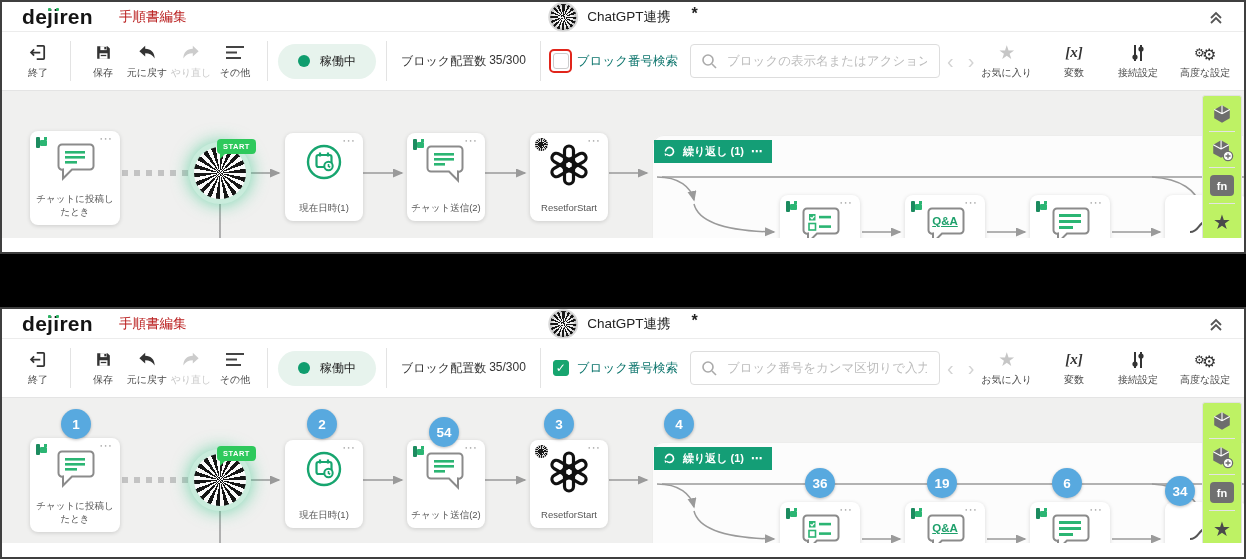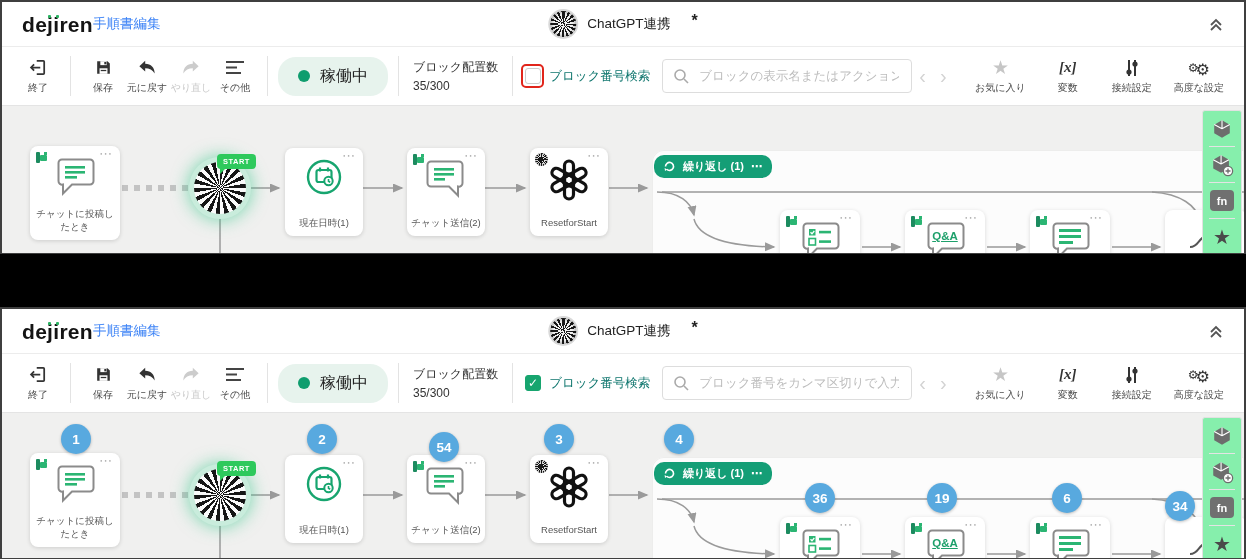--- a/index.html
+++ b/index.html
@@ -7,45 +7,45 @@
   body {
     width:1246px; height:559px; position:relative; overflow:hidden;
     background:#000; font-family:"Liberation Sans","DejaVu Sans",sans-serif;
   }
   .panel { position:absolute; left:0; width:1246px; background:#fff; border:2px solid #3f3f3f; }
   #panel-top { top:0; height:254px; }
   #panel-bottom { top:307px; height:252px; }
   .band { position:absolute; top:254px; left:0; width:1246px; height:53px; background:#000; }
 
   
-  .hdr { height:45px; display:flex; align-items:center; padding:0 20px; position:relative; background:#fff; border-bottom:1px solid #ececec; }
+  .hdr { height:30px; display:flex; align-items:center; padding:0 20px; position:relative; background:#fff; border-bottom:1px solid #ececec; }
   .logo { font-size:21px; font-weight:bold; color:#141414; letter-spacing:.3px; position:relative; line-height:1; }
   .logo i { position:absolute; width:3.4px; height:3.4px; background:#2bb463; border-radius:1px; top:1.5px; }
   .logo i.l1 { left:26px; } .logo i.l2 { left:33.5px; }
-  .pgtitle { font-size:13.5px; color:#3b82f6; }
+  .pgtitle { margin-left:26px; font-size:13.5px; color:#b91c1c; }
   .hdr-center { position:absolute; left:50%; transform:translateX(-50%); display:flex; align-items:center; gap:9px; }
   .doccircle { width:30px; height:30px; border-radius:50%; background:#d9d9d9; display:flex; align-items:center; justify-content:center; }
   .pin { border-radius:50%; background:repeating-conic-gradient(#1a1a1a 0deg 11deg,#f3f3f3 11deg 22deg); box-shadow:inset 0 0 4px rgba(0,0,0,.5); }
   .pin.big { width:26px; height:26px; }
   .pin.mini { width:13px; height:13px; }
   .doctitle { font-size:13.5px; color:#222; }
   .unsaved { font-size:16px; font-weight:bold; color:#222; margin-left:12px; margin-top:-6px; }
   .collapse { margin-left:auto; cursor:pointer; display:flex; }
 
   
   .tbar { height:58px; display:flex; align-items:center; padding:0 14px; background:#fff; }
   .tbtn { display:flex; flex-direction:column; align-items:center; justify-content:center; gap:3px; min-width:44px; cursor:pointer; }
   .tbtn .ic { height:20px; display:flex; align-items:center; justify-content:center; line-height:1; }
   .tbtn .lb { font-size:10px; color:#4a4a4a; white-space:nowrap; }
   .tbtn.dis .lb { color:#c9c9c9; }
   .vdiv { width:1px; height:40px; background:#e3e3e3; margin:0 10px; flex:none; }
   .pill { display:flex; align-items:center; gap:10px; background:#e7f3ed; border-radius:18px; padding:9px 20px; flex:none; }
   .pdot { width:12px; height:12px; border-radius:50%; background:#0f9d6e; }
-  .ptxt { font-size:16px; color:#222; }
-  .cnt { display:flex; flex-direction:column; gap:3px; font-size:12px; color:#333; margin:0 4px; flex:none; }
+  .ptxt { font-size:12px; color:#222; }
+  .cnt { display:flex; flex-direction:row; gap:3px; font-size:12px; color:#333; margin:0 4px; flex:none; }
   .chkrow { display:flex; align-items:center; gap:8px; margin:0 2px; flex:none; }
   .chkwrap { position:relative; width:16px; height:16px; flex:none; }
   .chk { display:block; width:16px; height:16px; border:1px solid #ccc; border-radius:3px; background:#fff; }
   .chk.on { background:#17a56f; border-color:#17a56f; color:#fff; font-size:12px; line-height:15px; text-align:center; }
   .chk.on::after { content:"✓"; }
   .chkann { position:absolute; left:-4px; top:-4px; width:23px; height:24px; border:2px solid #e1251b; border-radius:5px; }
   .chklabel { font-size:12.5px; color:#0f766e; white-space:nowrap; }
   .srch { display:flex; align-items:center; gap:8px; border:1px solid #ddd; border-radius:4px; height:34px; width:250px; padding:0 10px; margin-left:10px; background:#fff; flex:none; }
   .srch input { border:none; outline:none; flex:1; min-width:0; font-size:12.5px; color:#333; font-family:inherit; background:transparent; }
   .srch input::placeholder { color:#bdbdbd; }
@@ -70,25 +70,25 @@
   .bicon { position:absolute; left:50%; top:9px; transform:translateX(-50%); }
   .lbl { position:absolute; left:3px; right:3px; bottom:6px; font-size:9.5px; color:#555; text-align:center; line-height:1.35; }
   .qatxt { position:absolute; left:50%; top:20px; transform:translateX(-50%); color:#1ea06b; font-weight:bold; font-size:11.5px; text-decoration:underline; }
   .gpt { position:absolute; left:192px; top:56px; width:52px; height:52px; border-radius:50%;
          background:repeating-conic-gradient(#161616 0deg 10deg,#fafafa 10deg 20deg);
          box-shadow:0 0 0 5px #c9ecdc, 0 0 16px 7px rgba(57,200,141,.55); cursor:pointer; }
   .startb { position:absolute; left:215px; top:48px; background:#2ec95c; color:#fff; font-size:7.5px; font-weight:bold;
             padding:3px 6px; border-radius:4px; letter-spacing:.5px; }
   .startb::after { content:""; position:absolute; left:3px; bottom:-5px; border:4px solid transparent; border-top-color:#2ec95c; border-left-color:#2ec95c; }
   .loopb { position:absolute; left:652px; top:49px; height:23px; display:flex; align-items:center; gap:7px;
-           background:#149e76; color:#fff; border-radius:10px; padding:0 9px; font-size:11px; font-weight:bold; cursor:pointer; }
+           background:#149e76; color:#fff; border-radius:0; padding:0 9px; font-size:11px; font-weight:bold; cursor:pointer; }
   .loopb .lmore { font-size:11px; letter-spacing:1px; }
   .badge { position:absolute; width:30px; height:30px; border-radius:50%; background:#58a9df; color:#fff; font-size:13.5px;
            font-weight:bold; display:flex; align-items:center; justify-content:center; box-shadow:0 1px 3px rgba(0,0,0,.25); }
-  .sidebar { position:absolute; top:4px; right:2px; width:40px; background:#86efac; border:1px solid #e2e2e2; border-radius:3px;
+  .sidebar { position:absolute; top:4px; right:2px; width:40px; background:#bef264; border:1px solid #e2e2e2; border-radius:3px;
              display:flex; flex-direction:column; }
   .scell { height:35px; display:flex; align-items:center; justify-content:center; cursor:pointer; }
   .sdiv { height:1px; background:#e4e4e4; margin:0 6px; }
   .fnbox { width:24px; height:21px; background:#707070; border-radius:4px; color:#fff; font-weight:bold; font-size:11px;
            display:flex; align-items:center; justify-content:center; }
   .sstar { font-size:20px; color:#4a4a4a; line-height:1; }
 </style>
 </head>
 <body>
 

